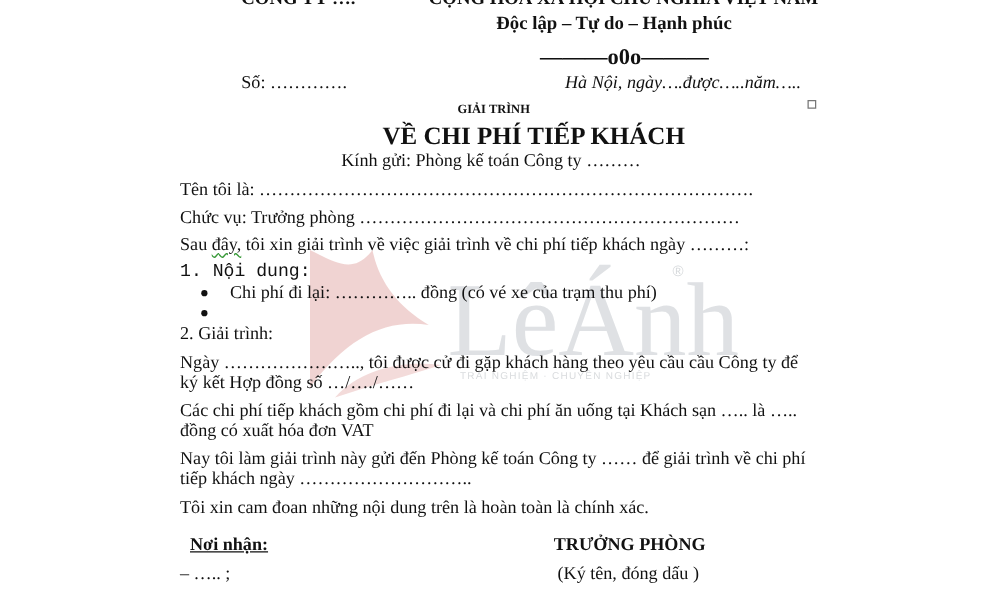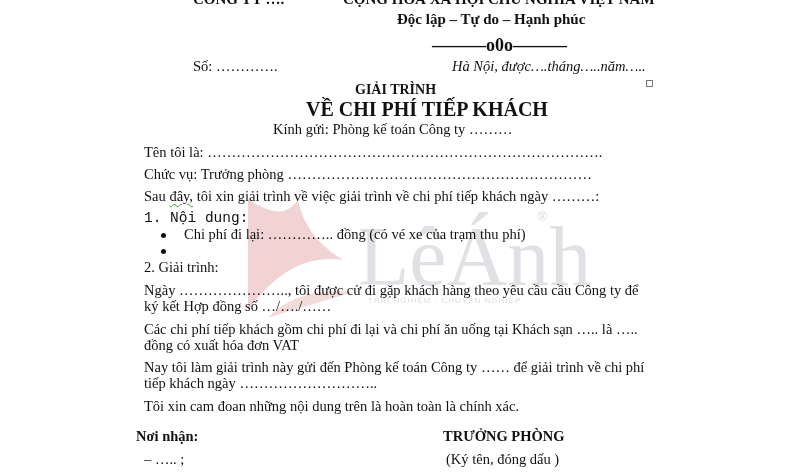--- a/index.html
+++ b/index.html
@@ -27,25 +27,25 @@
   <div class="wm-text">LêÁnh</div>
   <div class="wm-reg">®</div>
   <div class="wm-sub">TRẢI NGHIỆM · CHUYÊN NGHIỆP</div>
 </div>
 
 <div class="abs bold" style="left:193px;top:-9px;font-size:15px;">CÔNG TY ….</div>
 <div class="abs bold" style="left:343px;top:-9px;font-size:15px;">CỘNG HOÀ XÃ HỘI CHỦ NGHĨA VIỆT NAM</div>
 <div class="abs bold" style="left:397px;top:11px;font-size:15px;">Độc lập – Tự do – Hạnh phúc</div>
 <div class="abs bold" style="left:432px;top:35px;font-size:18px;">———o0o———</div>
 <div class="abs" style="left:193px;top:58px;">Số: ………….</div>
-<div class="abs ital" style="left:452px;top:58px;">Hà Nội, được….tháng…..năm…..</div>
+<div class="abs ital" style="left:452px;top:58px;">Hà Nội, ngày….được…..năm…..</div>
 
 <div class="handle"></div>
 
-<div class="abs bold" style="left:355px;top:82px;font-size:14px;">GIẢI TRÌNH</div>
+<div class="abs bold" style="left:366px;top:82px;font-size:10px;">GIẢI TRÌNH</div>
 <div class="abs bold" style="left:306px;top:98px;font-size:20px;">VỀ CHI PHÍ TIẾP  KHÁCH</div>
 
 <div class="abs" style="left:273px;top:121px;">Kính gửi: Phòng kế toán Công ty ………</div>
 
 <div class="abs" style="left:144px;top:144px;">Tên tôi là: ……………………………………………………………………….</div>
 <div class="abs" style="left:144px;top:166px;">Chức vụ: Trưởng phòng ………………………………………………………</div>
 
 <div class="abs" style="left:144px;top:188px;"><span>Sau </span><span class="squig">đây,</span><span> tôi xin giải trình về việc giải trình về chi phí tiếp khách ngày ………:</span></div>
 
 <div class="abs" style="left:144px;top:210px;font-family:Liberation Mono, monospace;">1. Nội dung:</div>
@@ -54,16 +54,16 @@
 
 <div class="abs" style="left:144px;top:259px;">2. Giải trình:</div>
 <div class="abs" style="left:144px;top:282px;">Ngày ………………….., tôi được cử đi gặp khách hàng theo yêu cầu cầu Công ty để</div>
 <div class="abs" style="left:144px;top:298px;">ký kết Hợp đồng số …/…./……</div>
 <div class="abs" style="left:144px;top:321px;">Các chi phí tiếp khách gồm chi phí đi lại và chi phí ăn uống tại Khách sạn ….. là …..</div>
 <div class="abs" style="left:144px;top:337px;">đồng có xuất hóa đơn VAT</div>
 <div class="abs" style="left:144px;top:359px;">Nay tôi làm giải trình này gửi đến Phòng kế toán Công ty …… để giải trình về chi phí</div>
 <div class="abs" style="left:144px;top:375px;">tiếp khách ngày ………………………..</div>
 <div class="abs" style="left:144px;top:398px;">Tôi xin cam đoan những nội dung trên là hoàn toàn là chính xác.</div>
 
-<div class="abs bold" style="left:136px;top:428px;">Nơi nhận:</div>
+<div class="abs bold" style="left:152px;top:428px;text-decoration:underline;">Nơi nhận:</div>
 <div class="abs" style="left:144px;top:451px;">– ….. ;</div>
 <div class="abs bold" style="left:443px;top:428px;">TRƯỞNG PHÒNG</div>
 <div class="abs" style="left:446px;top:451px;">(Ký tên, đóng dấu )</div>
 
 </body></html>

